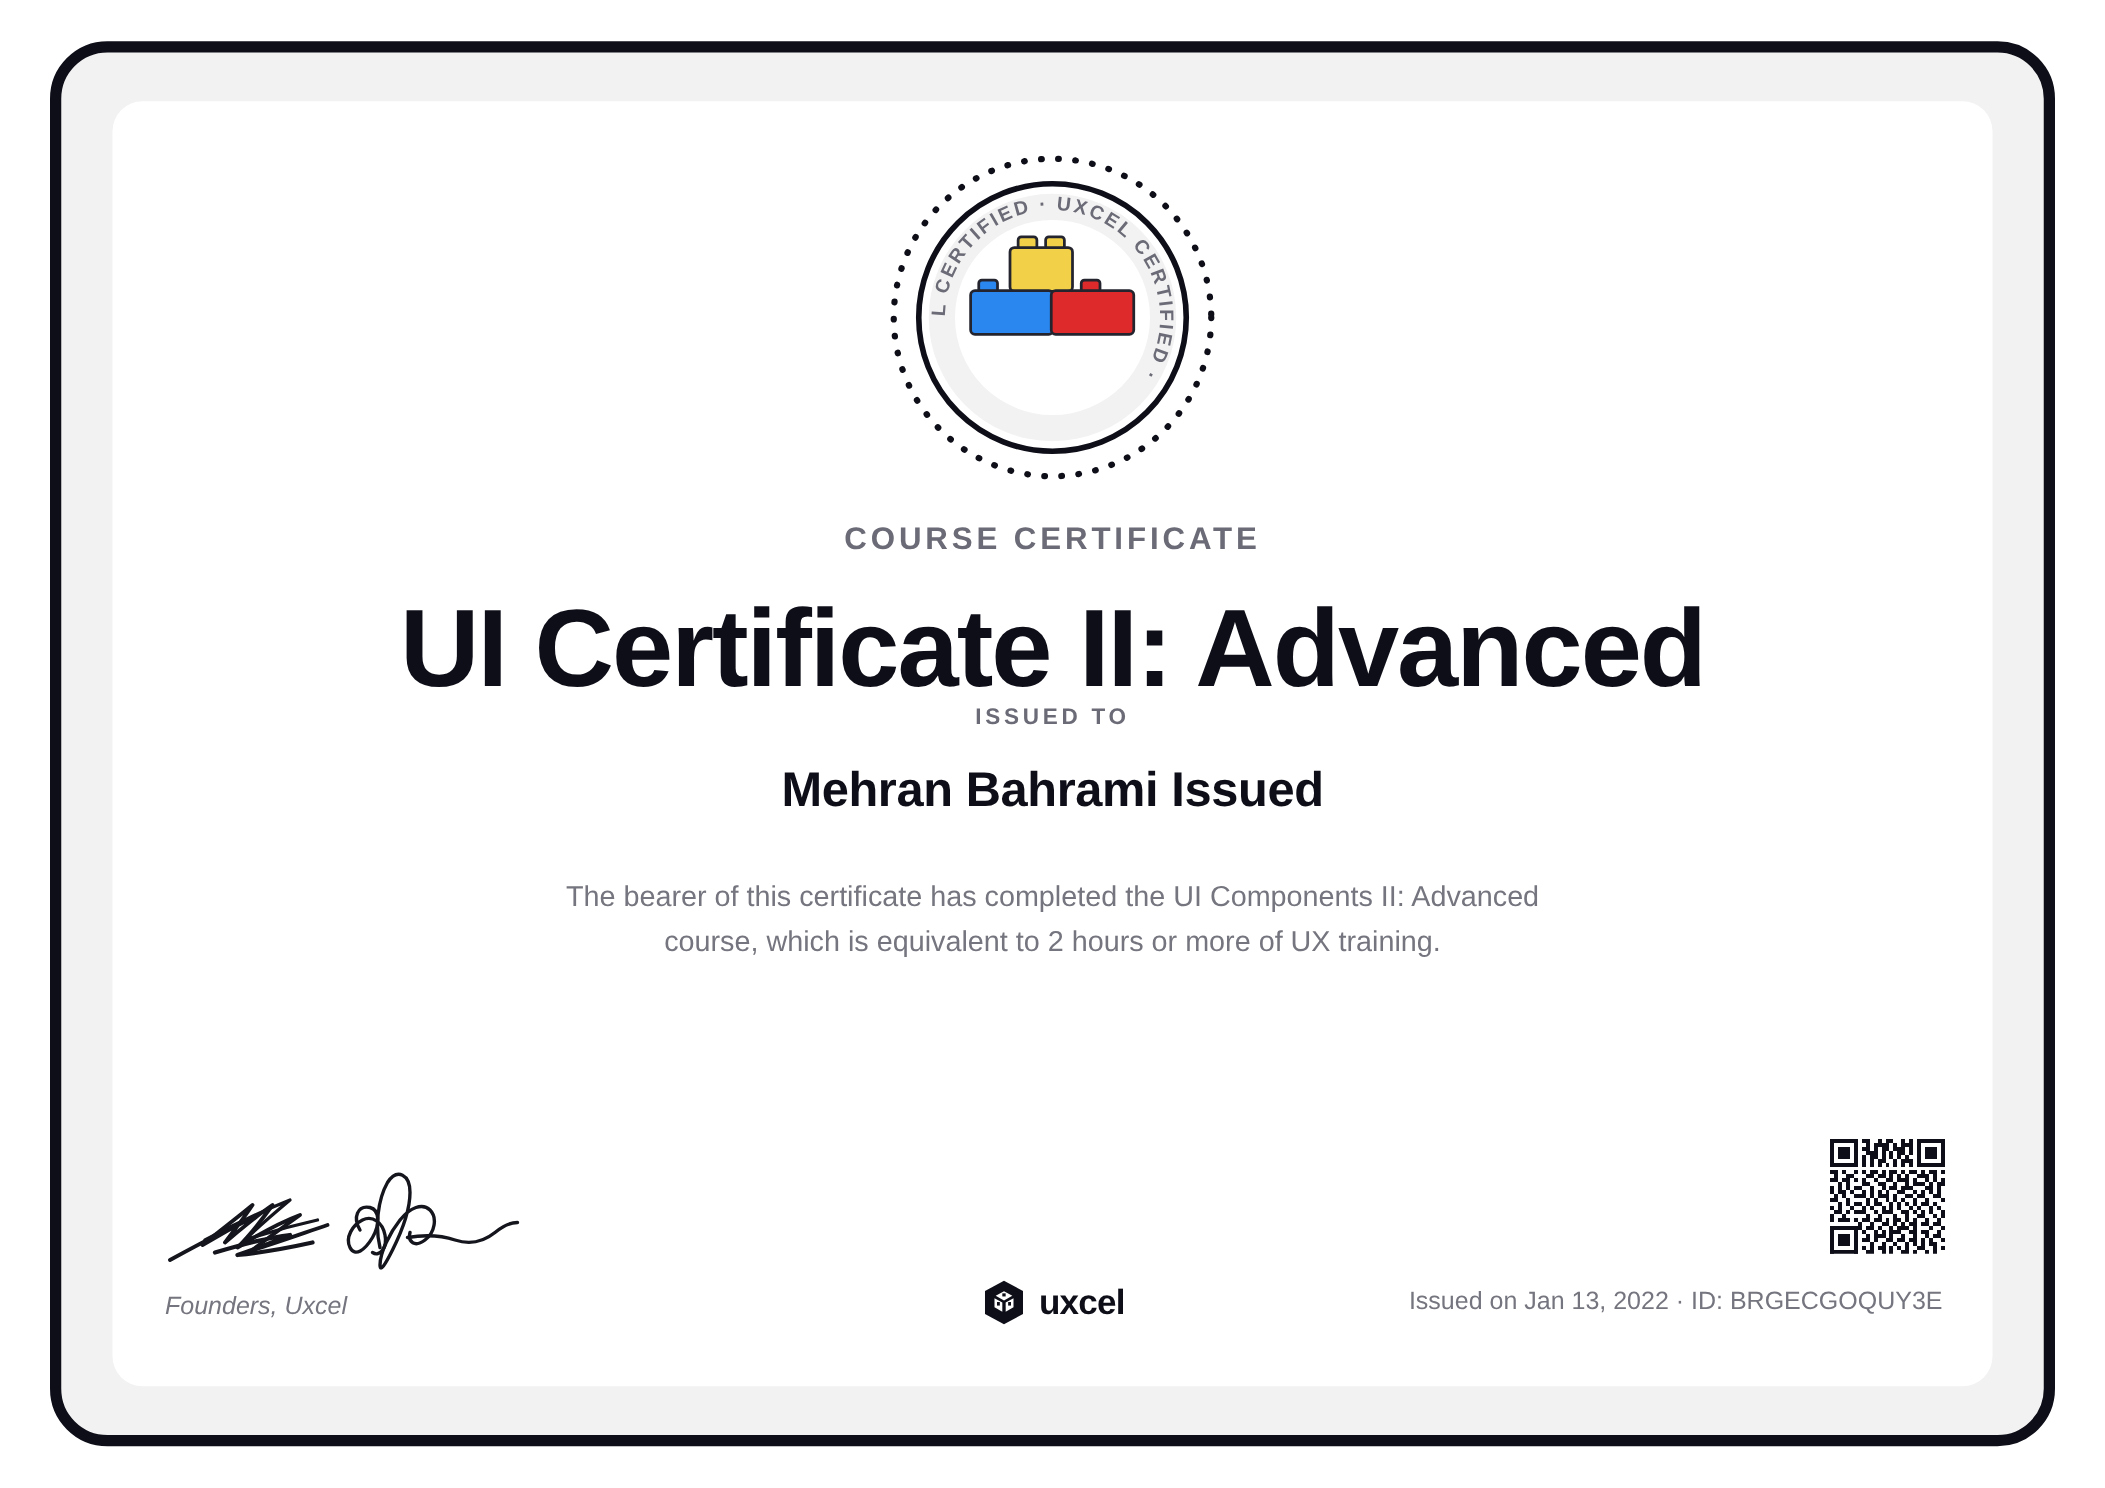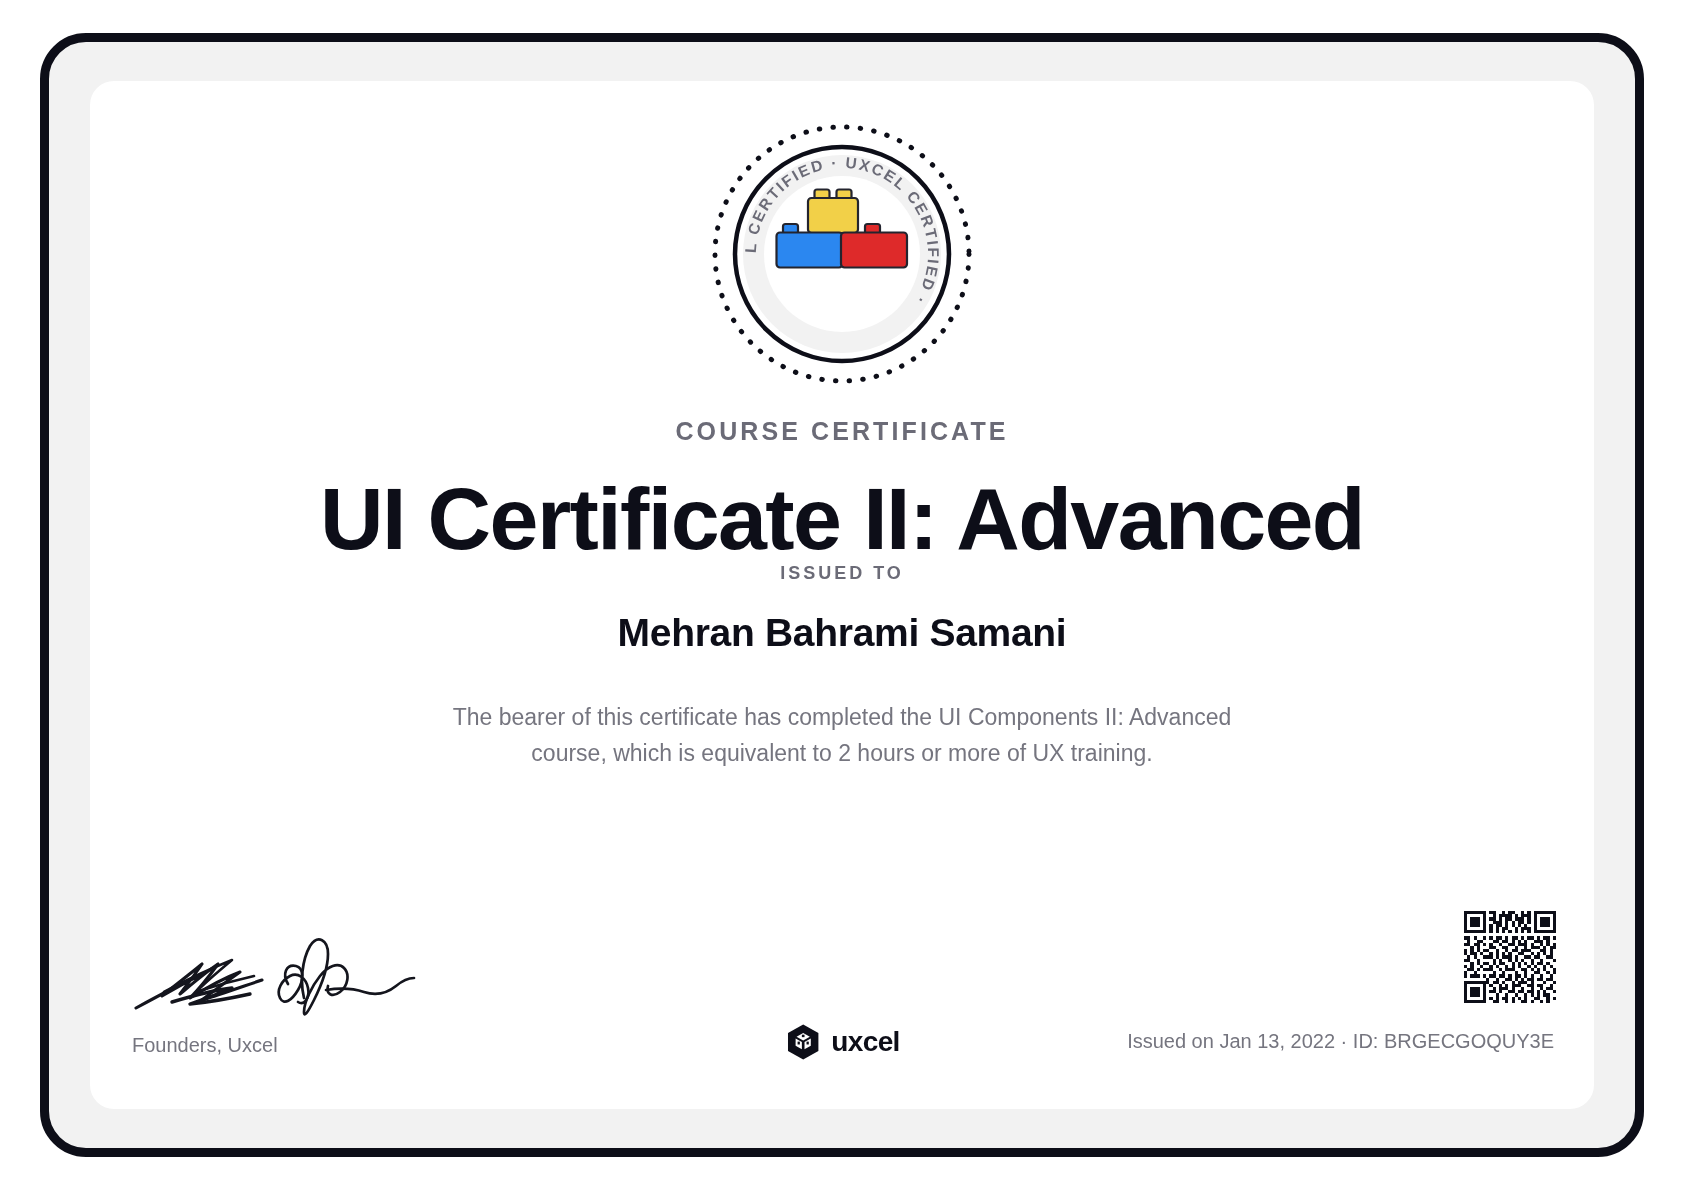--- a/index.html
+++ b/index.html
@@ -91,20 +91,21 @@
   
   .footer {
     position:absolute;
     left:0; right:0; bottom:0;
     height:190px;
   }
   .sig-block {
     position:absolute;
     left:38px; bottom:52px;
     width:330px;
+    font-style:italic;
   }
   .sig-svg { display:block; width:300px; height:86px; }
   .sig-label {
     margin-top:12px;
     margin-left:4px;
     font-size:20px;
     color:#75757f;
   }
   .brand {
     position:absolute;
@@ -178,21 +179,21 @@
         </g>
       </svg>
     </div>
 
     <div class="kicker">Course Certificate</div>
 
     <h1 class="title">UI Certificate II: Advanced</h1>
 
     <div class="issued-to">Issued To</div>
 
-    <div class="recipient">Mehran Bahrami Samani</div>
+    <div class="recipient">Mehran Bahrami Issued</div>
 
     <p class="blurb">The bearer of this certificate has completed the UI Components II: Advanced course, which is equivalent to 2 hours or more of UX training.</p>
 
     <div class="footer">
 
       <div class="sig-block">
         <svg class="sig-svg" viewBox="0 0 300 86" xmlns="http://www.w3.org/2000/svg">
           <g fill="none" stroke="#14151d" stroke-linecap="round" stroke-linejoin="round">
 
             <path d="M8 72 C 30 60, 52 48, 74 38 C 58 46, 44 54, 34 60 C 46 50, 62 38, 74 28

